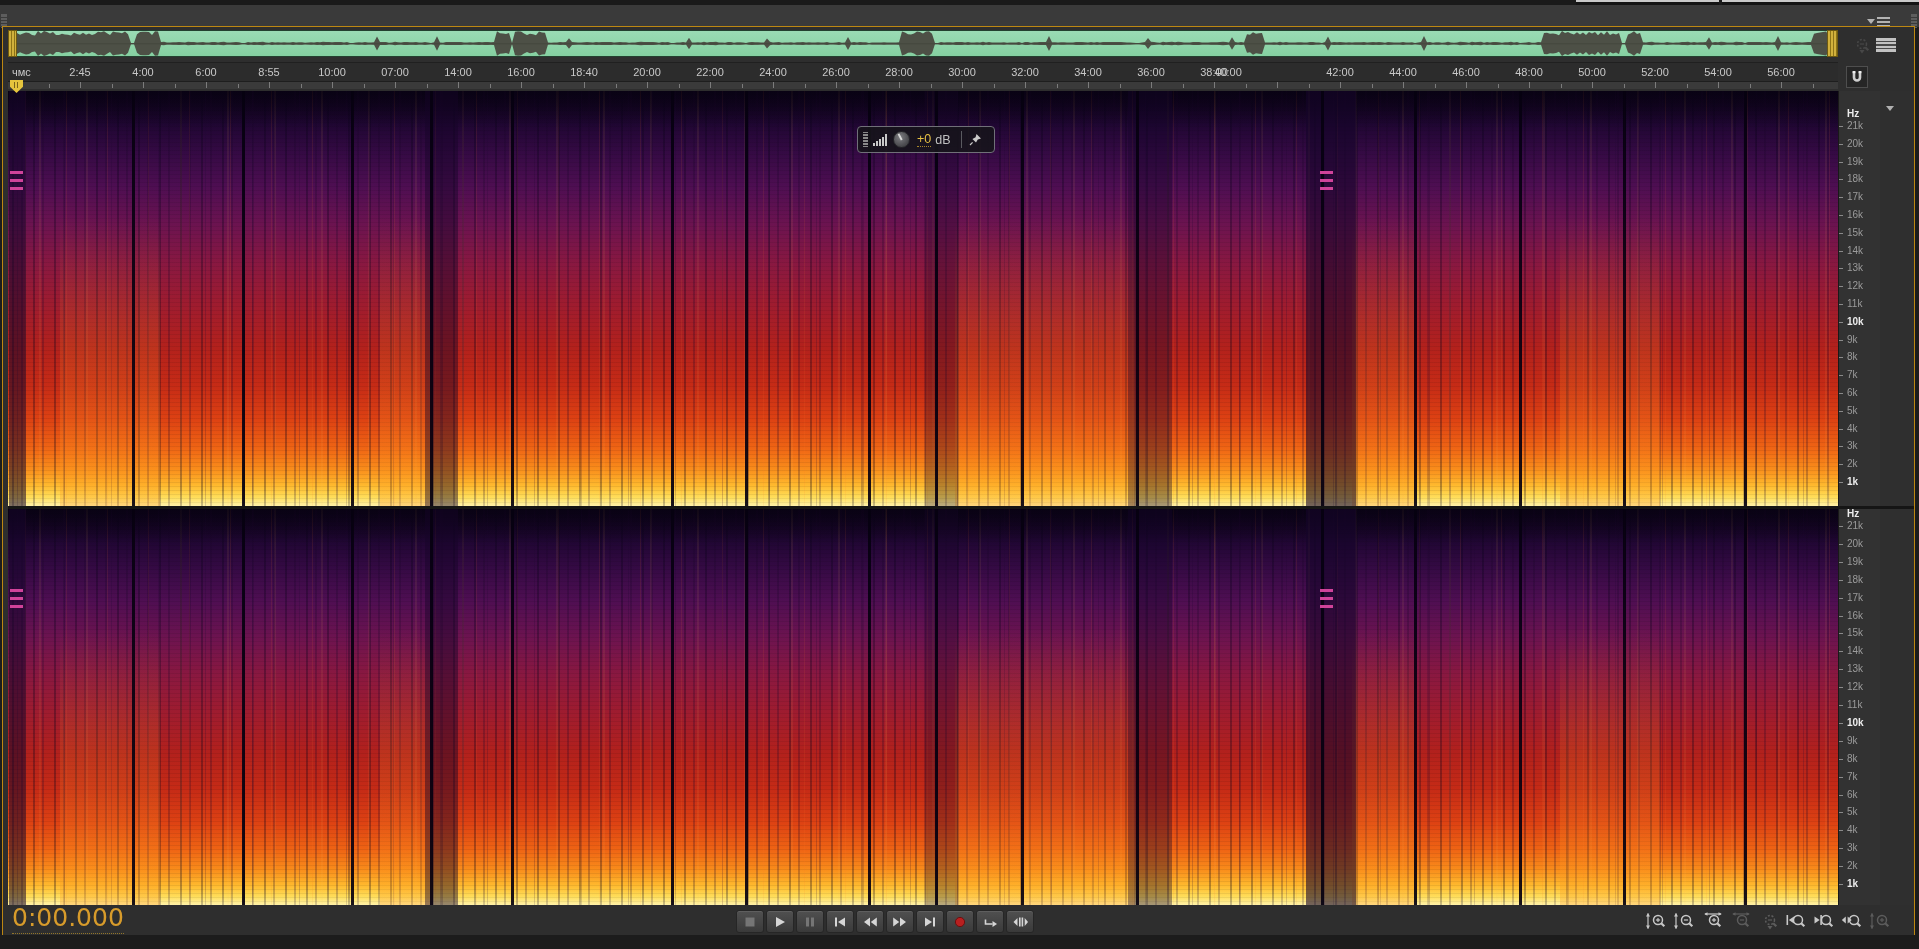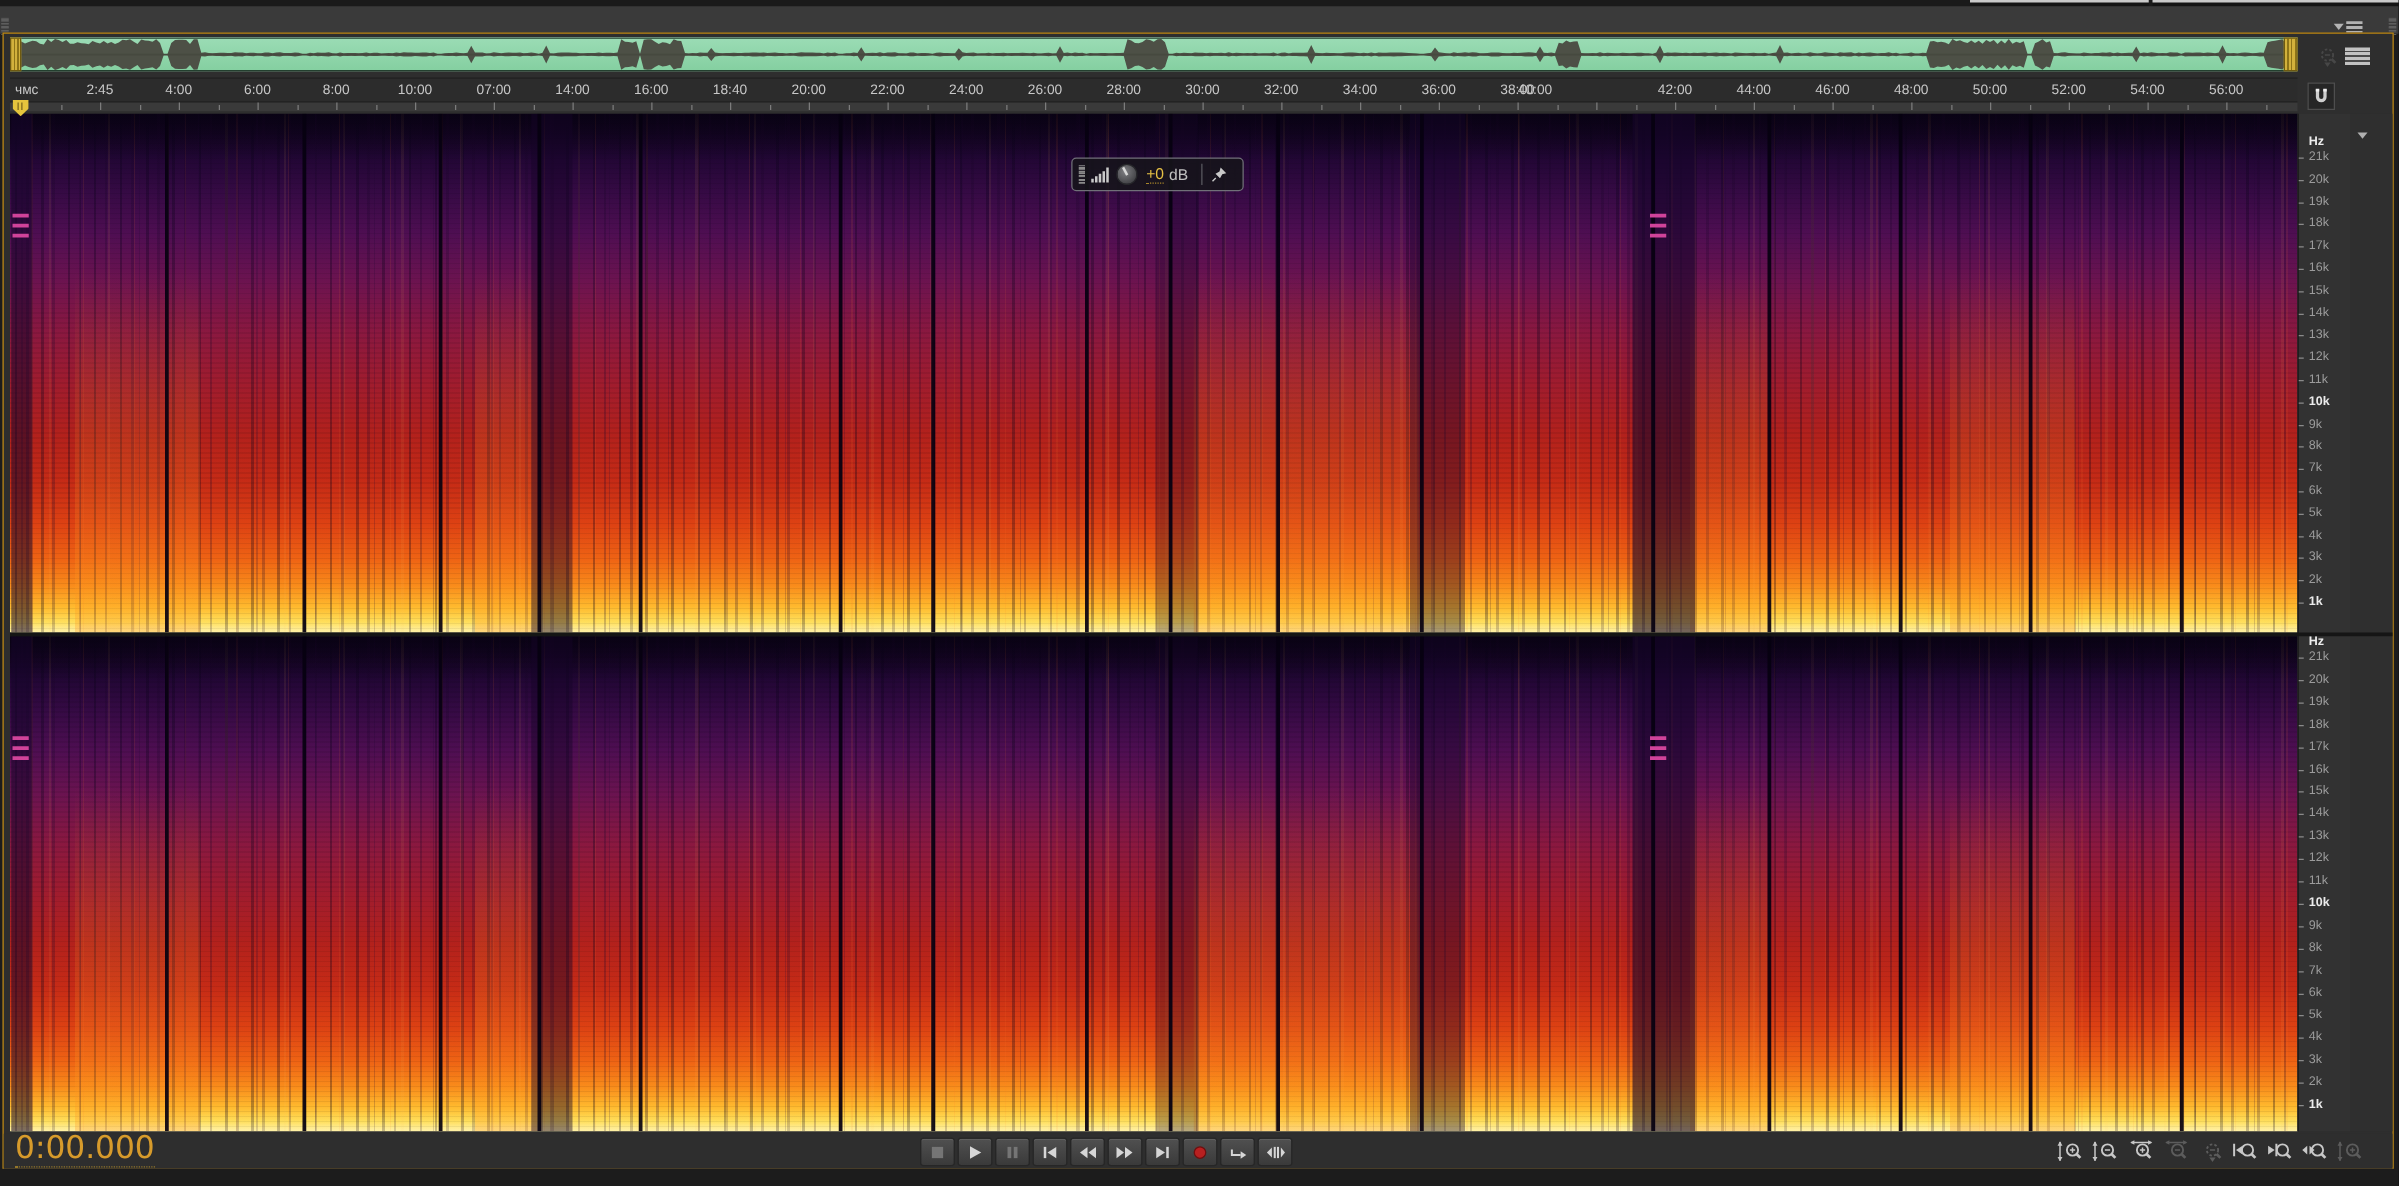--- a/index.html
+++ b/index.html
@@ -158,21 +158,21 @@
         <polygon points="11.5,14 14,17.5 16.5,14" fill="#5c5c5c"></polygon>
       </svg></div>
   <div id="nav-menu-icon"></div>
 
   <div id="ruler">
     <div id="ruler-tickband"></div>
     <div id="ruler-unit">чмс</div>
   <div class="rlabel" style="left: 72px;">2:45</div>
       <div class="rlabel" style="left: 135px;">4:00</div>
       <div class="rlabel" style="left: 198px;">6:00</div>
-      <div class="rlabel" style="left: 261px;">8:00</div>
+      <div class="rlabel" style="left: 261px;">8:55</div>
       <div class="rlabel" style="left: 324px;">10:00</div>
       <div class="rlabel" style="left: 387px;">07:00</div>
       <div class="rlabel" style="left: 450px;">14:00</div>
       <div class="rlabel" style="left: 513px;">16:00</div>
       <div class="rlabel" style="left: 576px;">18:40</div>
       <div class="rlabel" style="left: 639px;">20:00</div>
       <div class="rlabel" style="left: 702px;">22:00</div>
       <div class="rlabel" style="left: 765px;">24:00</div>
       <div class="rlabel" style="left: 828px;">26:00</div>
       <div class="rlabel" style="left: 891px;">28:00</div>

